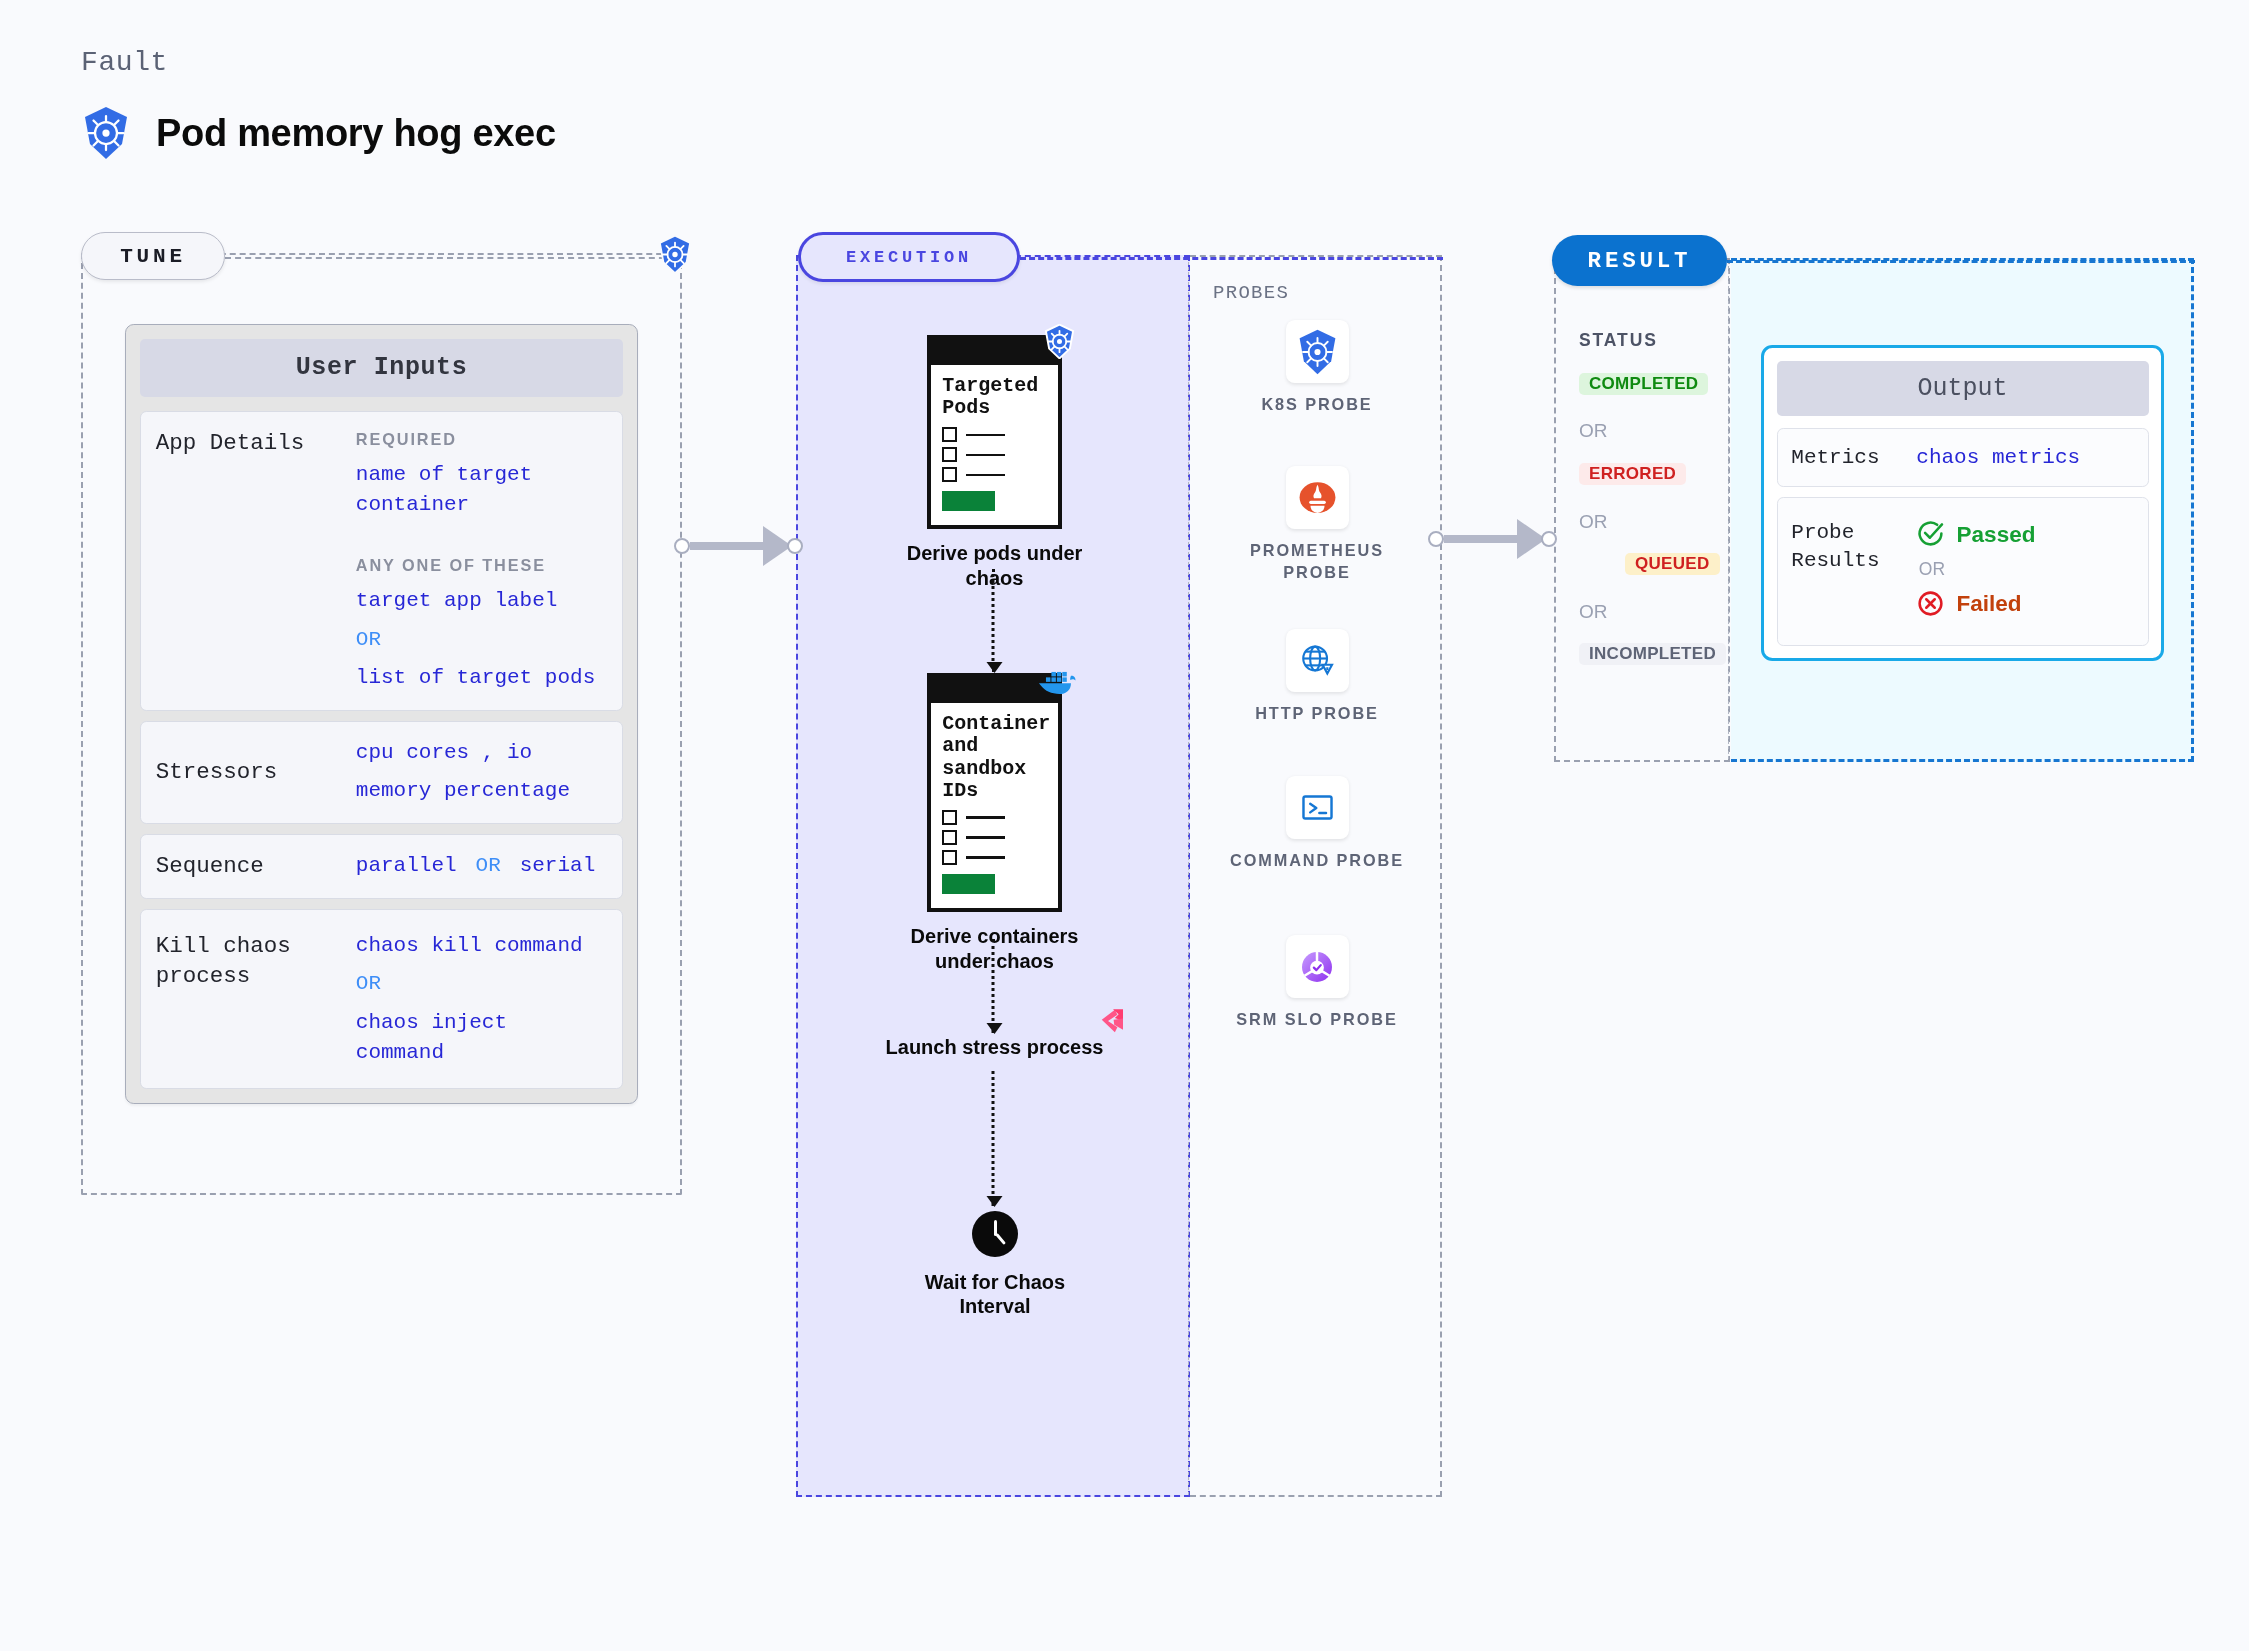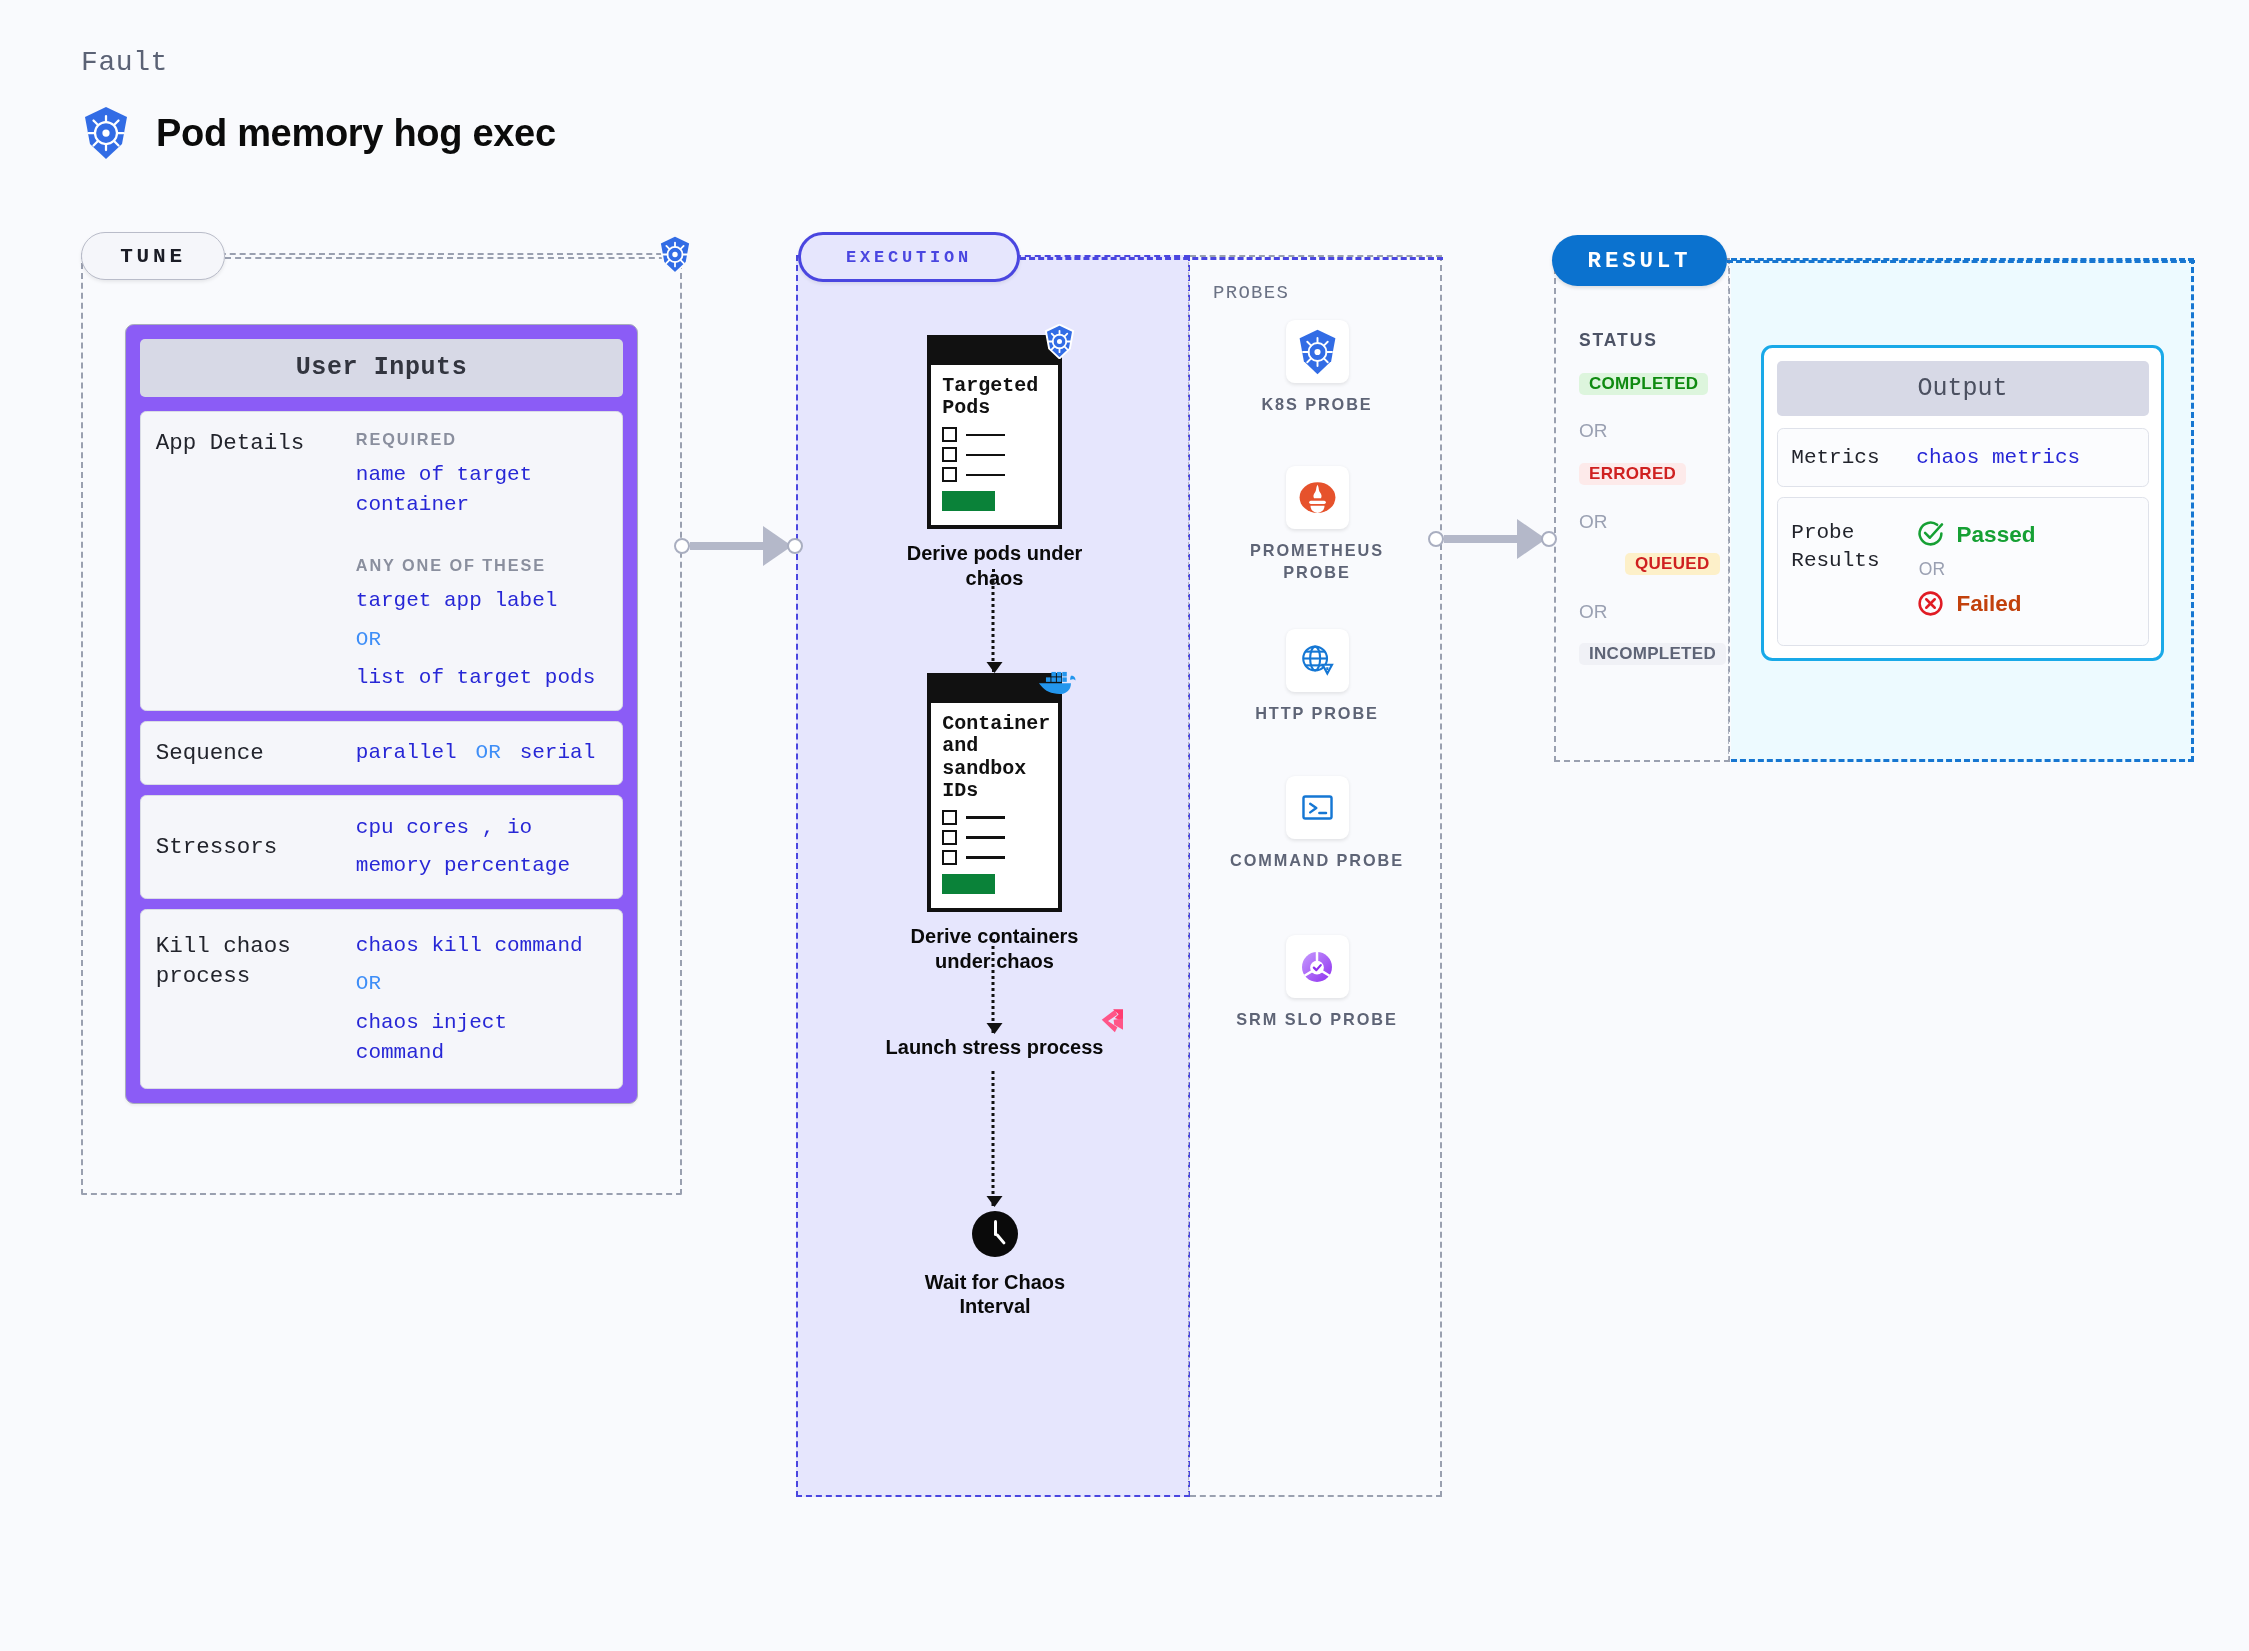--- a/index.html
+++ b/index.html
@@ -85,21 +85,21 @@
 
   
   .pill-lead { position: absolute; height: 0; z-index: 1; }
   #tune-lead   { left: 225px;  top: 257px; width: 450px; border-top: 2.5px dashed #9aa0b0; }
   #exec-lead   { left: 1020px; top: 257px; width: 423px; border-top: 3.1px dashed #4a46e0; }
   #result-lead { left: 1727px; top: 260px; width: 468px; border-top: 3.1px dashed #1776d1; }
 
   
   #user-inputs-card {
     position: absolute; left: 125px; top: 324px; width: 513px;
-    background: #8b5cf6; border: 1.9px solid #a8adbb; border-radius: 8.8px;
+    background: #e5e5e5; border: 1.9px solid #a8adbb; border-radius: 8.8px;
     padding: 13.8px; box-shadow: 0 1.3px 2.5px rgba(0,0,0,.05);
   }
   .ui-header {
     background: #d7d9e6; border-radius: 5px; height: 58px;
     display: flex; align-items: center; justify-content: center;
     font-family: "Liberation Mono", monospace; font-size: 25px;
     color: #32353f; font-weight: bold; letter-spacing: 0.6px;
     margin-bottom: 13.8px;
   }
   .ui-row {
@@ -328,33 +328,33 @@
       <div class="v-line">name of target container</div>
       <div class="ui-gap"></div>
       <div class="ui-sublabel">ANY ONE OF THESE</div>
       <div class="v-line">target app label</div>
       <div class="v-line or-word">OR</div>
       <div>list of target pods</div>
     </div>
   </div>
 
   <div class="ui-row">
+    <div class="ui-row-label">Stressors</div>
+    <div class="ui-row-value">
+      <div class="v-line">cpu cores  , io</div>
+      <div>memory percentage</div>
+    </div>
+  </div>
+
+  <div class="ui-row">
     <div class="ui-row-label">Sequence</div>
     <div class="ui-row-value">
       <span>parallel</span>
       <span class="or-word" style="margin:0 6.3px;">OR</span>
       <span>serial</span>
-    </div>
-  </div>
-
-  <div class="ui-row">
-    <div class="ui-row-label">Stressors</div>
-    <div class="ui-row-value">
-      <div class="v-line">cpu cores  , io</div>
-      <div>memory percentage</div>
     </div>
   </div>
 
   <div class="ui-row top-align" style="margin-bottom:0;padding:21px 15px;">
     <div class="ui-row-label">Kill chaos process</div>
     <div class="ui-row-value">
       <div class="v-line">chaos kill command</div>
       <div class="v-line or-word">OR</div>
       <div>chaos inject command</div>
     </div>

